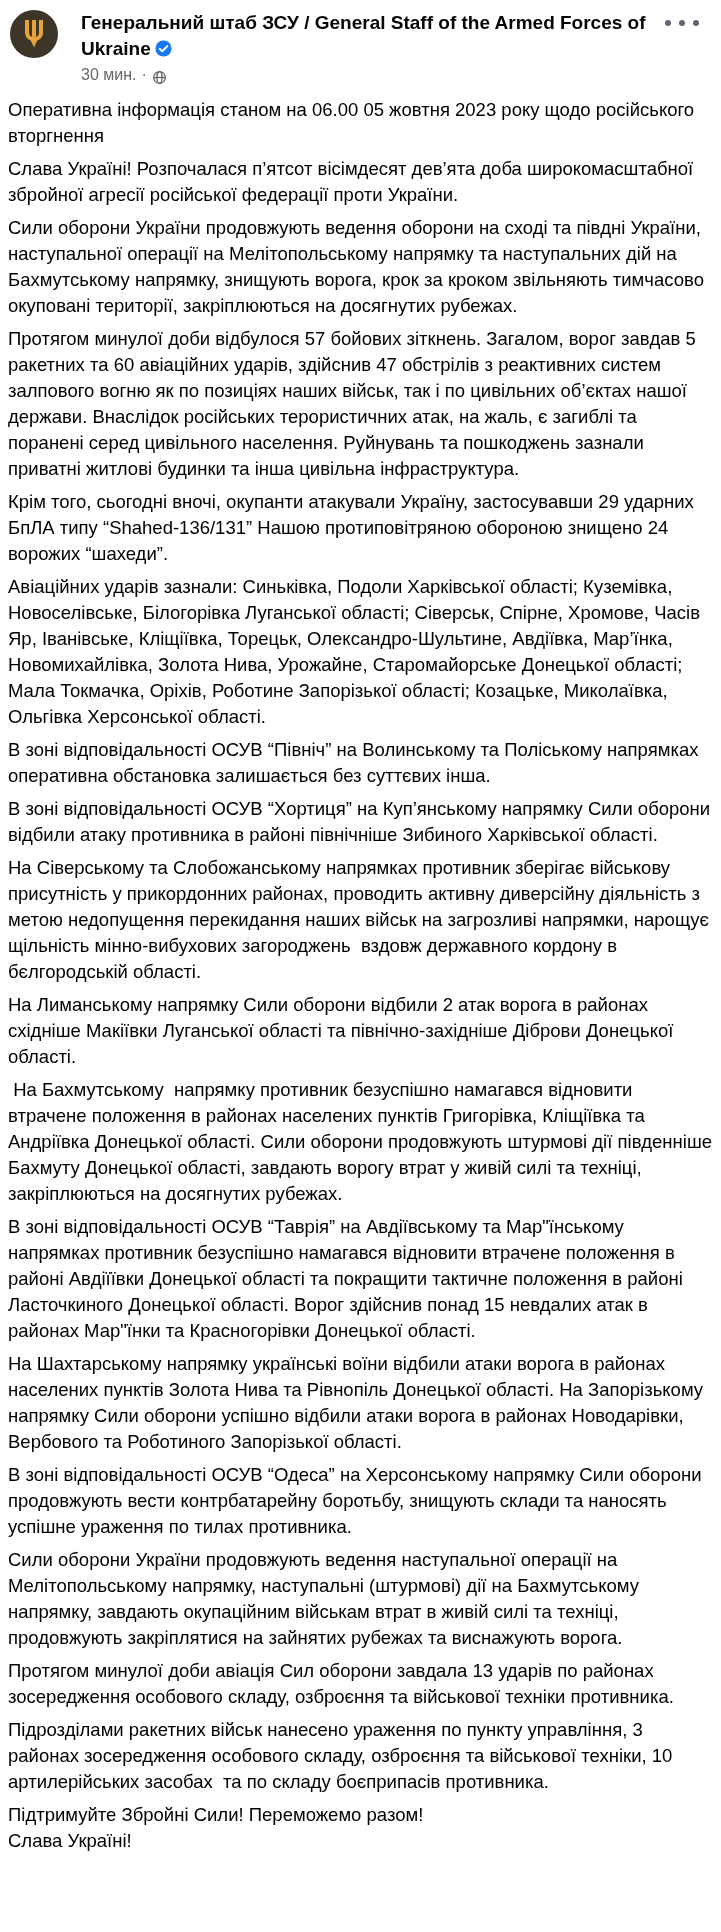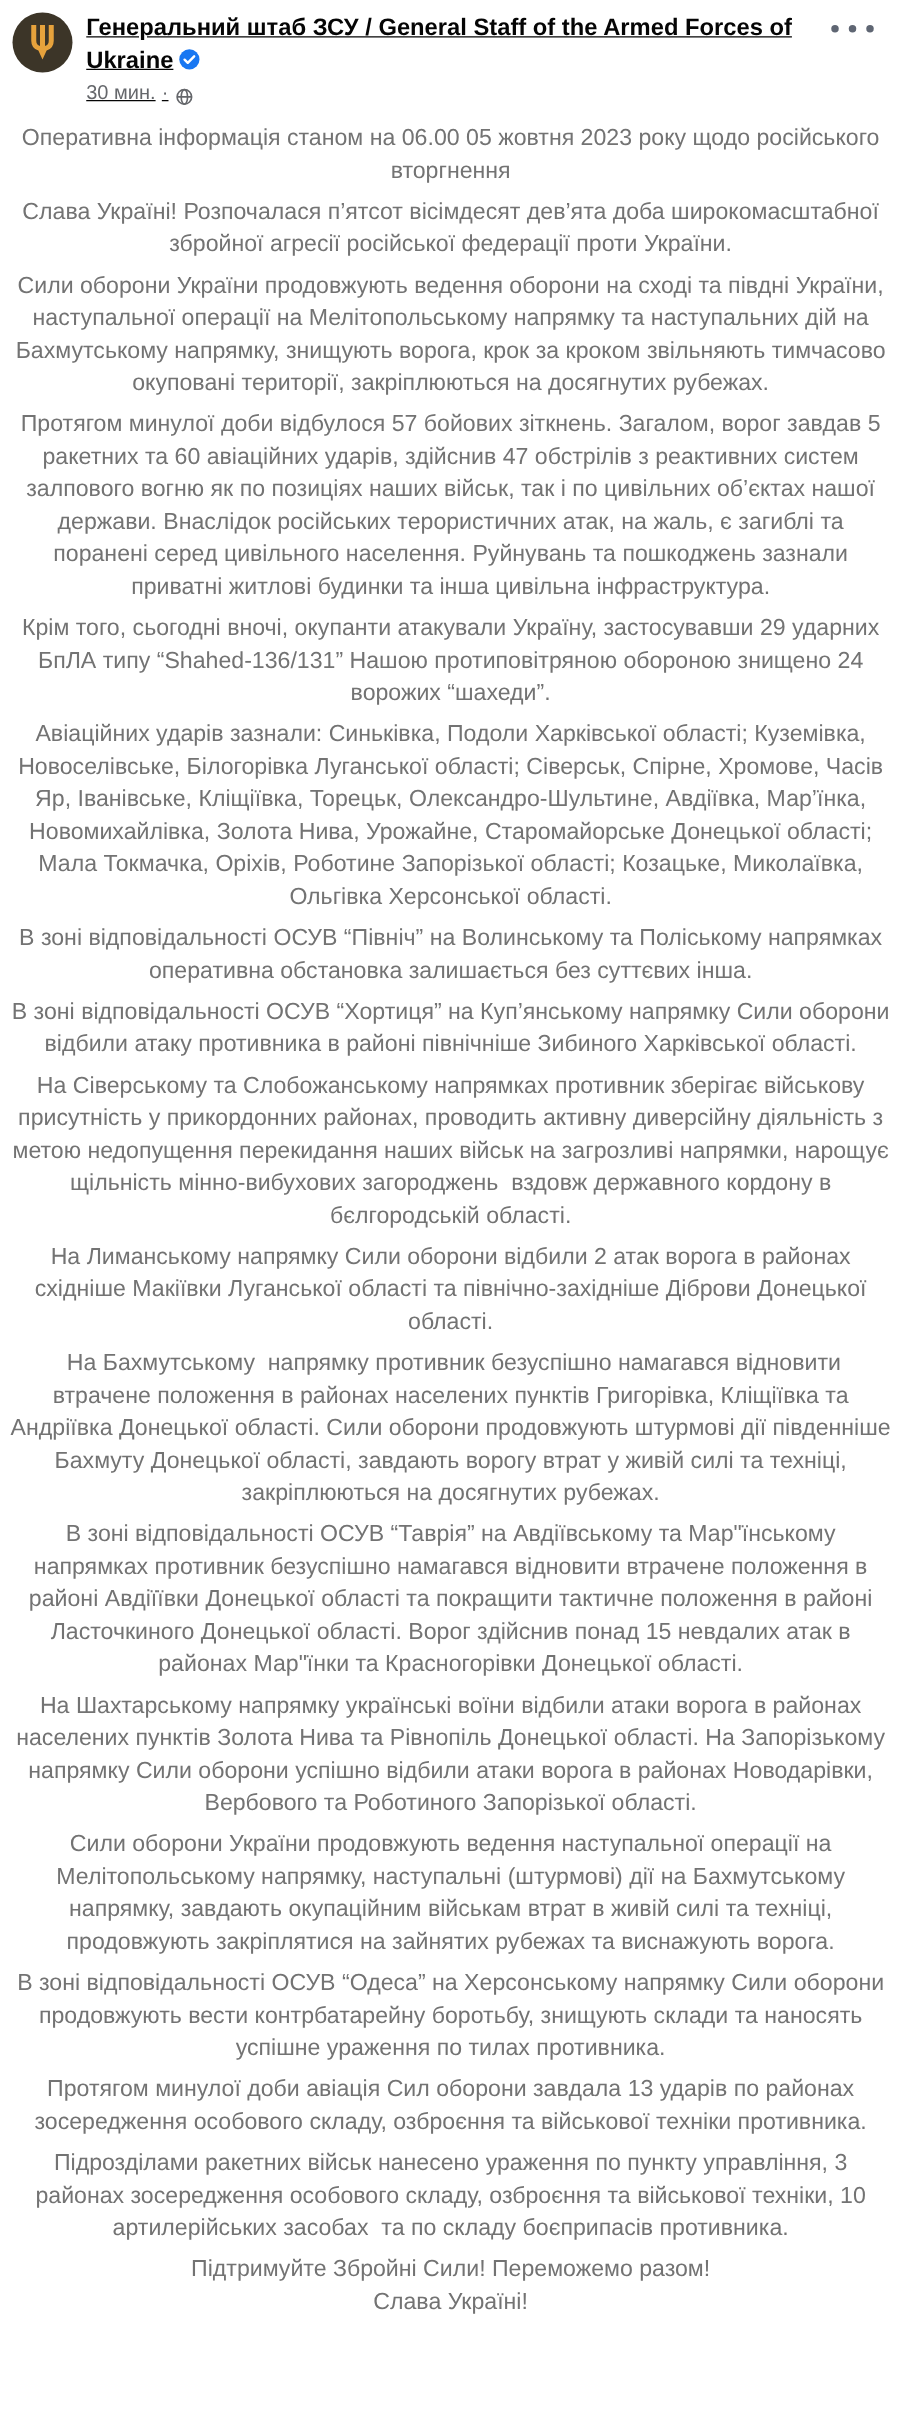--- a/index.html
+++ b/index.html
@@ -21,21 +21,21 @@
     position: relative;
   }
   .avatar {
     width: 48px; height: 48px;
     border-radius: 50%;
     background: #3c3528;
     flex: 0 0 48px;
     display: flex; align-items: center; justify-content: center;
     cursor: pointer;
   }
-  .header-text { margin-left: 11px; flex: 1 1 auto; min-width: 0; text-decoration: underline; }
+  .header-text { margin-left: 23px; flex: 1 1 auto; min-width: 0; }
   .name-row {
     max-width: 585px;
     font-size: 19px;
     font-weight: bold;
     line-height: 26px;
     color: #050505;
   }
   .page-name { cursor: pointer; }
   .verified {
     display: inline-block;
@@ -67,24 +67,23 @@
     border-radius: 50%;
     background: #5f6673;
     display: block;
   }
 
   
   .post-body { padding: 12px 8px 8px 8px; }
   .post-paragraph {
     font-size: 18.5px;
     line-height: 26px;
-    color: #737373;
+    color: #000000;
     margin: 0 0 7px 0;
     white-space: pre-wrap;
-    text-align: center;
   }
   .post-paragraph:last-child { margin-bottom: 0; }
 </style>
 </head>
 <body>
 
 <div class="post">
 
   <div class="post-header">
 
@@ -133,21 +132,21 @@
       <p class="post-paragraph">Протягом минулої доби відбулося 57 бойових зіткнень. Загалом, ворог завдав 5 ракетних та 60 авіаційних ударів, здійснив 47 обстрілів з реактивних систем залпового вогню як по позиціях наших військ, так і по цивільних об’єктах нашої держави. Внаслідок російських терористичних атак, на жаль, є загиблі та поранені серед цивільного населення. Руйнувань та пошкоджень зазнали приватні житлові будинки та інша цивільна інфраструктура.</p>
       <p class="post-paragraph">Крім того, сьогодні вночі, окупанти атакували Україну, застосувавши 29 ударних БпЛА типу “Shahed-136/131” Нашою протиповітряною обороною знищено 24 ворожих “шахеди”.</p>
       <p class="post-paragraph">Авіаційних ударів зазнали: Синьківка, Подоли Харківської області; Куземівка, Новоселівське, Білогорівка Луганської області; Сіверськ, Спірне, Хромове, Часів Яр, Іванівське, Кліщіївка, Торецьк, Олександро-Шультине, Авдіївка, Мар’їнка, Новомихайлівка, Золота Нива, Урожайне, Старомайорське Донецької області; Мала Токмачка, Оріхів, Роботине Запорізької області; Козацьке, Миколаївка, Ольгівка Херсонської області.</p>
       <p class="post-paragraph">В зоні відповідальності ОСУВ “Північ” на Волинському та Поліському напрямках оперативна обстановка залишається без суттєвих інша.</p>
       <p class="post-paragraph">В зоні відповідальності ОСУВ “Хортиця” на Куп’янському напрямку Сили оборони відбили атаку противника в районі північніше Зибиного Харківської області.</p>
       <p class="post-paragraph">На Сіверському та Слобожанському напрямках противник зберігає військову присутність у прикордонних районах, проводить активну диверсійну діяльність з метою недопущення перекидання наших військ на загрозливі напрямки, нарощує щільність мінно-вибухових загороджень  вздовж державного кордону в бєлгородській області.</p>
       <p class="post-paragraph">На Лиманському напрямку Сили оборони відбили 2 атак ворога в районах східніше Макіївки Луганської області та північно-західніше Діброви Донецької області.</p>
       <p class="post-paragraph"> На Бахмутському  напрямку противник безуспішно намагався відновити втрачене положення в районах населених пунктів Григорівка, Кліщіївка та Андріївка Донецької області. Сили оборони продовжують штурмові дії південніше Бахмуту Донецької області, завдають ворогу втрат у живій силі та техніці, закріплюються на досягнутих рубежах.</p>
       <p class="post-paragraph">В зоні відповідальності ОСУВ “Таврія” на Авдіївському та Мар"їнському напрямках противник безуспішно намагався відновити втрачене положення в районі Авдіїївки Донецької області та покращити тактичне положення в районі Ласточкиного Донецької області. Ворог здійснив понад 15 невдалих атак в районах Мар"їнки та Красногорівки Донецької області.</p>
       <p class="post-paragraph">На Шахтарському напрямку українські воїни відбили атаки ворога в районах населених пунктів Золота Нива та Рівнопіль Донецької області. На Запорізькому напрямку Сили оборони успішно відбили атаки ворога в районах Новодарівки, Вербового та Роботиного Запорізької області.</p>
+      <p class="post-paragraph">В зоні відповідальності ОСУВ “Одеса” на Херсонському напрямку Сили оборони продовжують вести контрбатарейну боротьбу, знищують склади та наносять успішне ураження по тилах противника.</p>
       <p class="post-paragraph">Сили оборони України продовжують ведення наступальної операції на Мелітопольському напрямку, наступальні (штурмові) дії на Бахмутському напрямку, завдають окупаційним військам втрат в живій силі та техніці, продовжують закріплятися на зайнятих рубежах та виснажують ворога.</p>
-      <p class="post-paragraph">В зоні відповідальності ОСУВ “Одеса” на Херсонському напрямку Сили оборони продовжують вести контрбатарейну боротьбу, знищують склади та наносять успішне ураження по тилах противника.</p>
       <p class="post-paragraph">Протягом минулої доби авіація Сил оборони завдала 13 ударів по районах зосередження особового складу, озброєння та військової техніки противника.</p>
       <p class="post-paragraph">Підрозділами ракетних військ нанесено ураження по пункту управління, 3 районах зосередження особового складу, озброєння та військової техніки, 10 артилерійських засобах  та по складу боєприпасів противника.</p>
       <p class="post-paragraph">Підтримуйте Збройні Сили! Переможемо разом!
 Слава Україні!</p>
     </div>
 
 </div>
 
 </body></html>

